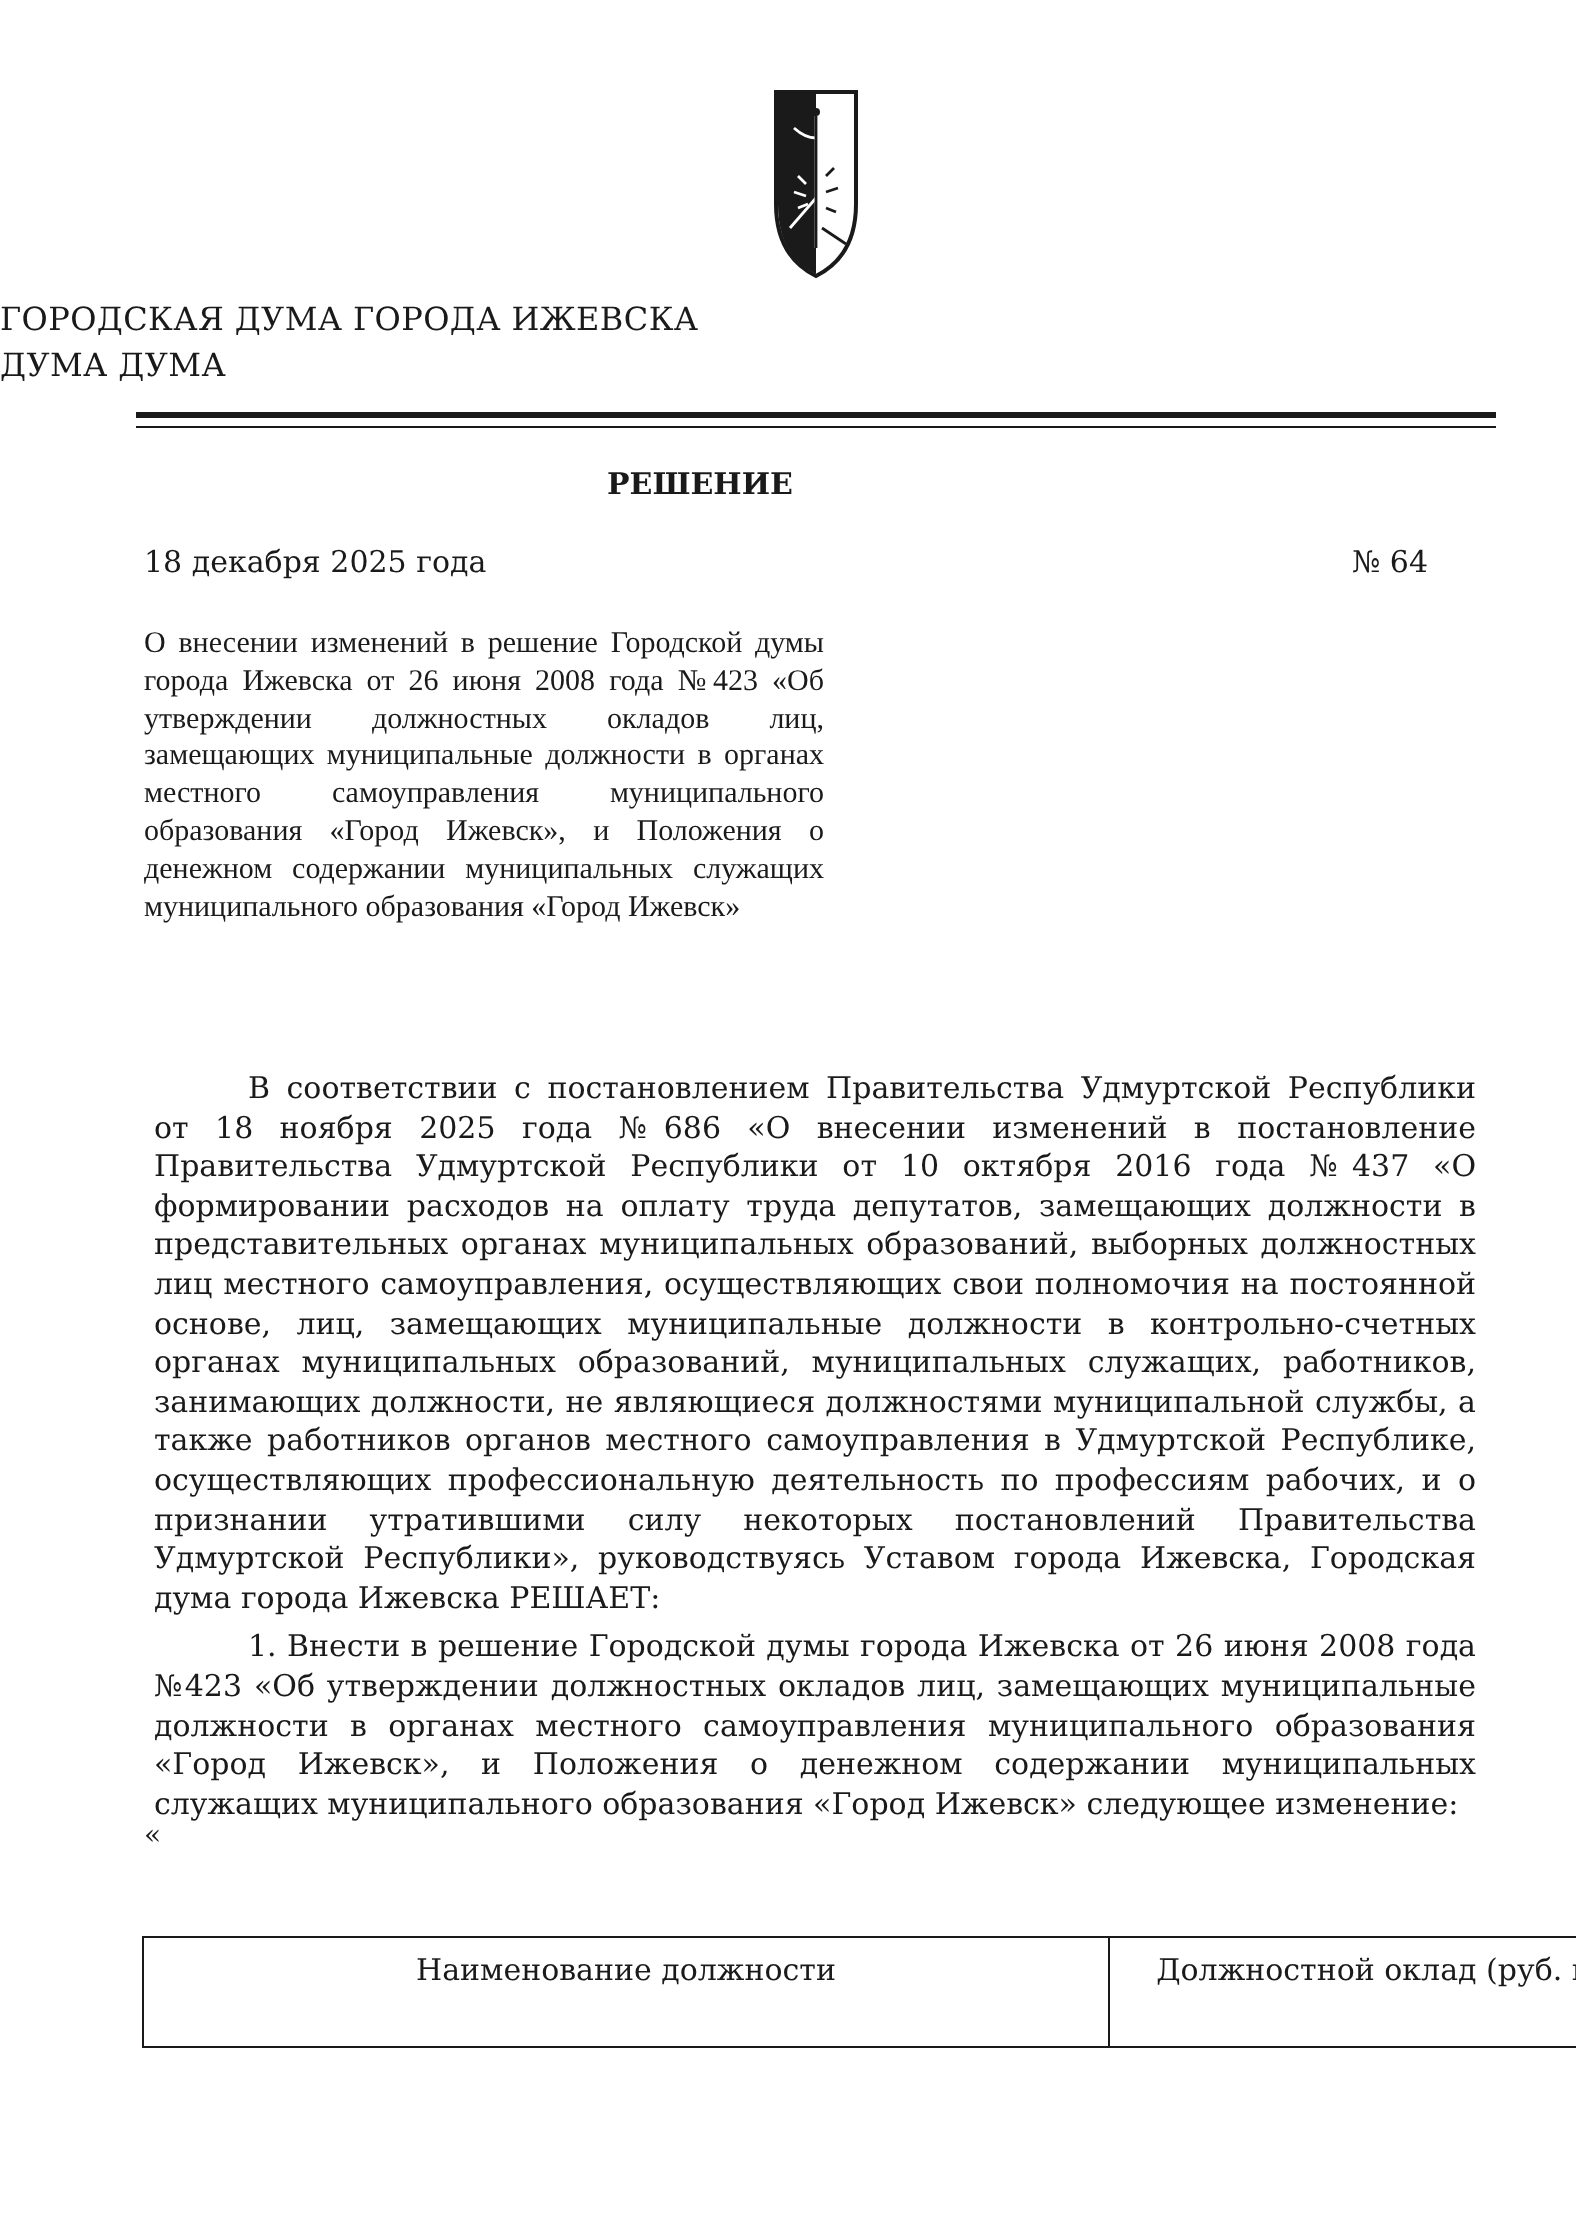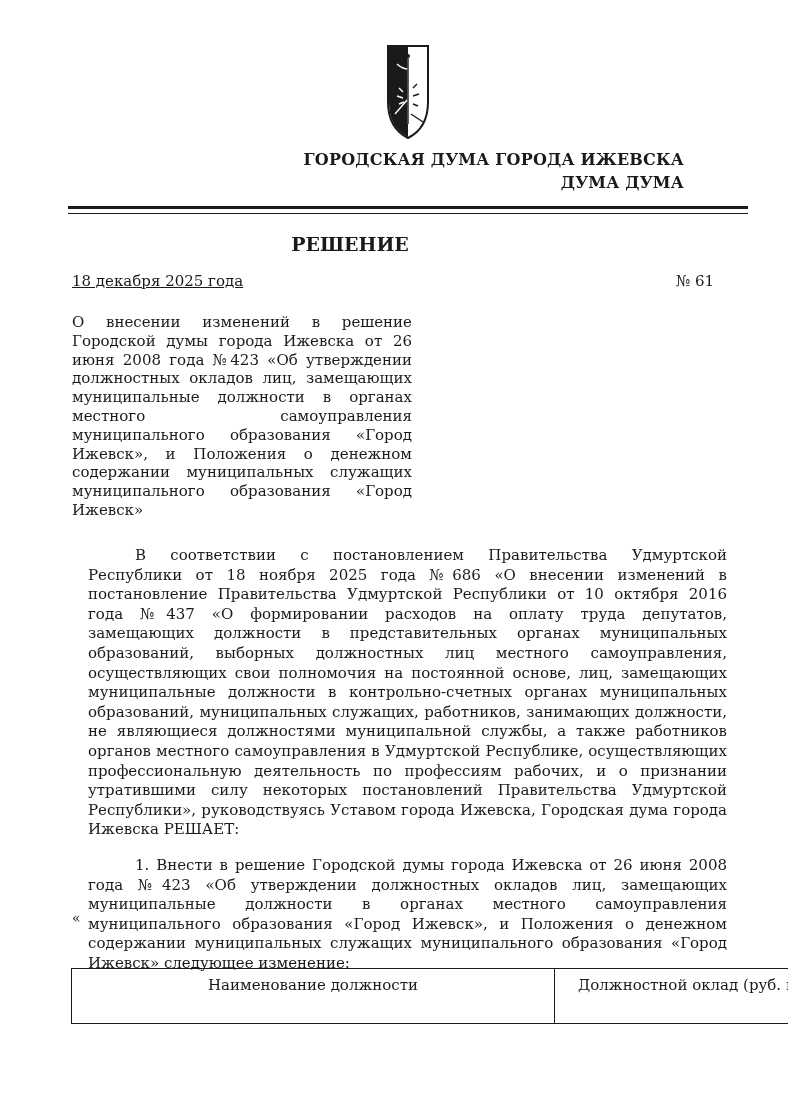--- a/index.html
+++ b/index.html
@@ -2,42 +2,42 @@
 <html><head>
 <meta charset="utf-8">
 <style>
   html, body { margin: 0; padding: 0; background: #ffffff; }
   body {
     width: 788px; height: 1111px; position: relative; overflow: hidden;
     font-family: "DejaVu Serif", serif; color: #1a1a1a; font-size: 15px;
   }
   .emblem { position: absolute; left: 385px; top: 44px; width: 46px; height: 96px; }
   .org-title {
-    position: absolute; left: 0; width: 684px; text-align: right;
-    font-weight: bold; font-size: 16px; letter-spacing: 0.2px;
+    position: absolute; left: 0; width: 684px; text-align: left;
+    font-weight: normal; font-size: 16px; letter-spacing: 0.2px;
   }
   .org-title.l1 { top: 150px; }
   .org-title.l2 { top: 173px; }
   .rule-thick { position: absolute; left: 68px; width: 680px; top: 206px; height: 3px; background: #1a1a1a; }
   .rule-thin  { position: absolute; left: 68px; width: 680px; top: 213px; height: 1px; background: #1a1a1a; }
   .decision-title {
     position: absolute; left: 0; width: 700px; top: 233px; text-align: center;
-    font-weight: bold; font-size: 19px;
+    font-weight: bold; font-size: 15px;
   }
-  .date { position: absolute; left: 72px; top: 272px; text-decoration: underline; }
+  .date { position: absolute; left: 72px; top: 272px; }
   .number { position: absolute; right: 74px; top: 272px; }
   .subject {
     position: absolute; left: 72px; top: 313px; width: 340px;
-    text-align: justify; line-height: 18.8px; text-align-last: left;
+    text-align: justify; line-height: 18.8px; text-align-last: left; font-family: Liberation Serif, serif;
   }
   .body-text {
     position: absolute; left: 72px; top: 530px; width: 671px;
     line-height: 19.6px; text-align: justify;
   }
-  .body-text p { margin: 16px; text-indent: 47px; }
+  .body-text p { margin: 5px; text-indent: 47px; }
   .quote-open { position: absolute; left: 72px; top: 910px; font-size: 14px; }
   table.salary {
     position: absolute; left: 71px; top: 968px; width: 787px;
     border-collapse: collapse; font-size: 15px;
   }
   table.salary td, table.salary th {
     border: 1px solid #1a1a1a; font-weight: normal; vertical-align: top;
     padding: 6px 4px 6px 4px; line-height: 21px;
   }
   table.salary th.col1 { width: 474px; text-align: center; height: 42px; }
@@ -67,21 +67,21 @@
   </svg>
 </div>
 
 <div class="org-title l1">ГОРОДСКАЯ ДУМА ГОРОДА ИЖЕВСКА</div>
 <div class="org-title l2">ДУМА ДУМА</div>
 <div class="rule-thick"></div>
 <div class="rule-thin"></div>
 
 <div class="decision-title">РЕШЕНИЕ</div>
 <div class="date">18 декабря 2025 года</div>
-<div class="number">№ 61</div>
+<div class="number">№ 64</div>
 
 <div class="subject">О внесении изменений в решение Городской думы города Ижевска от 26 июня 2008 года №423 «Об утверждении должностных окладов лиц, замещающих муниципальные должности в органах местного самоуправления муниципального образования «Город Ижевск», и Положения о денежном содержании муниципальных служащих муниципального образования «Город Ижевск»</div>
 
 <div class="body-text">
   <p>В соответствии с постановлением Правительства Удмуртской Республики от 18 ноября 2025 года №686 «О внесении изменений в постановление Правительства Удмуртской Республики от 10 октября 2016 года №437 «О формировании расходов на оплату труда депутатов, замещающих должности в представительных органах муниципальных образований, выборных должностных лиц местного самоуправления, осуществляющих свои полномочия на постоянной основе, лиц, замещающих муниципальные должности в контрольно-счетных органах муниципальных образований, муниципальных служащих, работников, занимающих должности, не являющиеся должностями муниципальной службы, а также работников органов местного самоуправления в Удмуртской Республике, осуществляющих профессиональную деятельность по профессиям рабочих, и о признании утратившими силу некоторых постановлений Правительства Удмуртской Республики», руководствуясь Уставом города Ижевска, Городская дума города Ижевска РЕШАЕТ:</p>
   <p>1. Внести в решение Городской думы города Ижевска от 26 июня 2008 года №423 «Об утверждении должностных окладов лиц, замещающих муниципальные должности в органах местного самоуправления муниципального образования «Город Ижевск», и Положения о денежном содержании муниципальных служащих муниципального образования «Город Ижевск» следующее изменение:</p>
 </div>
 
 <div class="quote-open">«</div>
 

